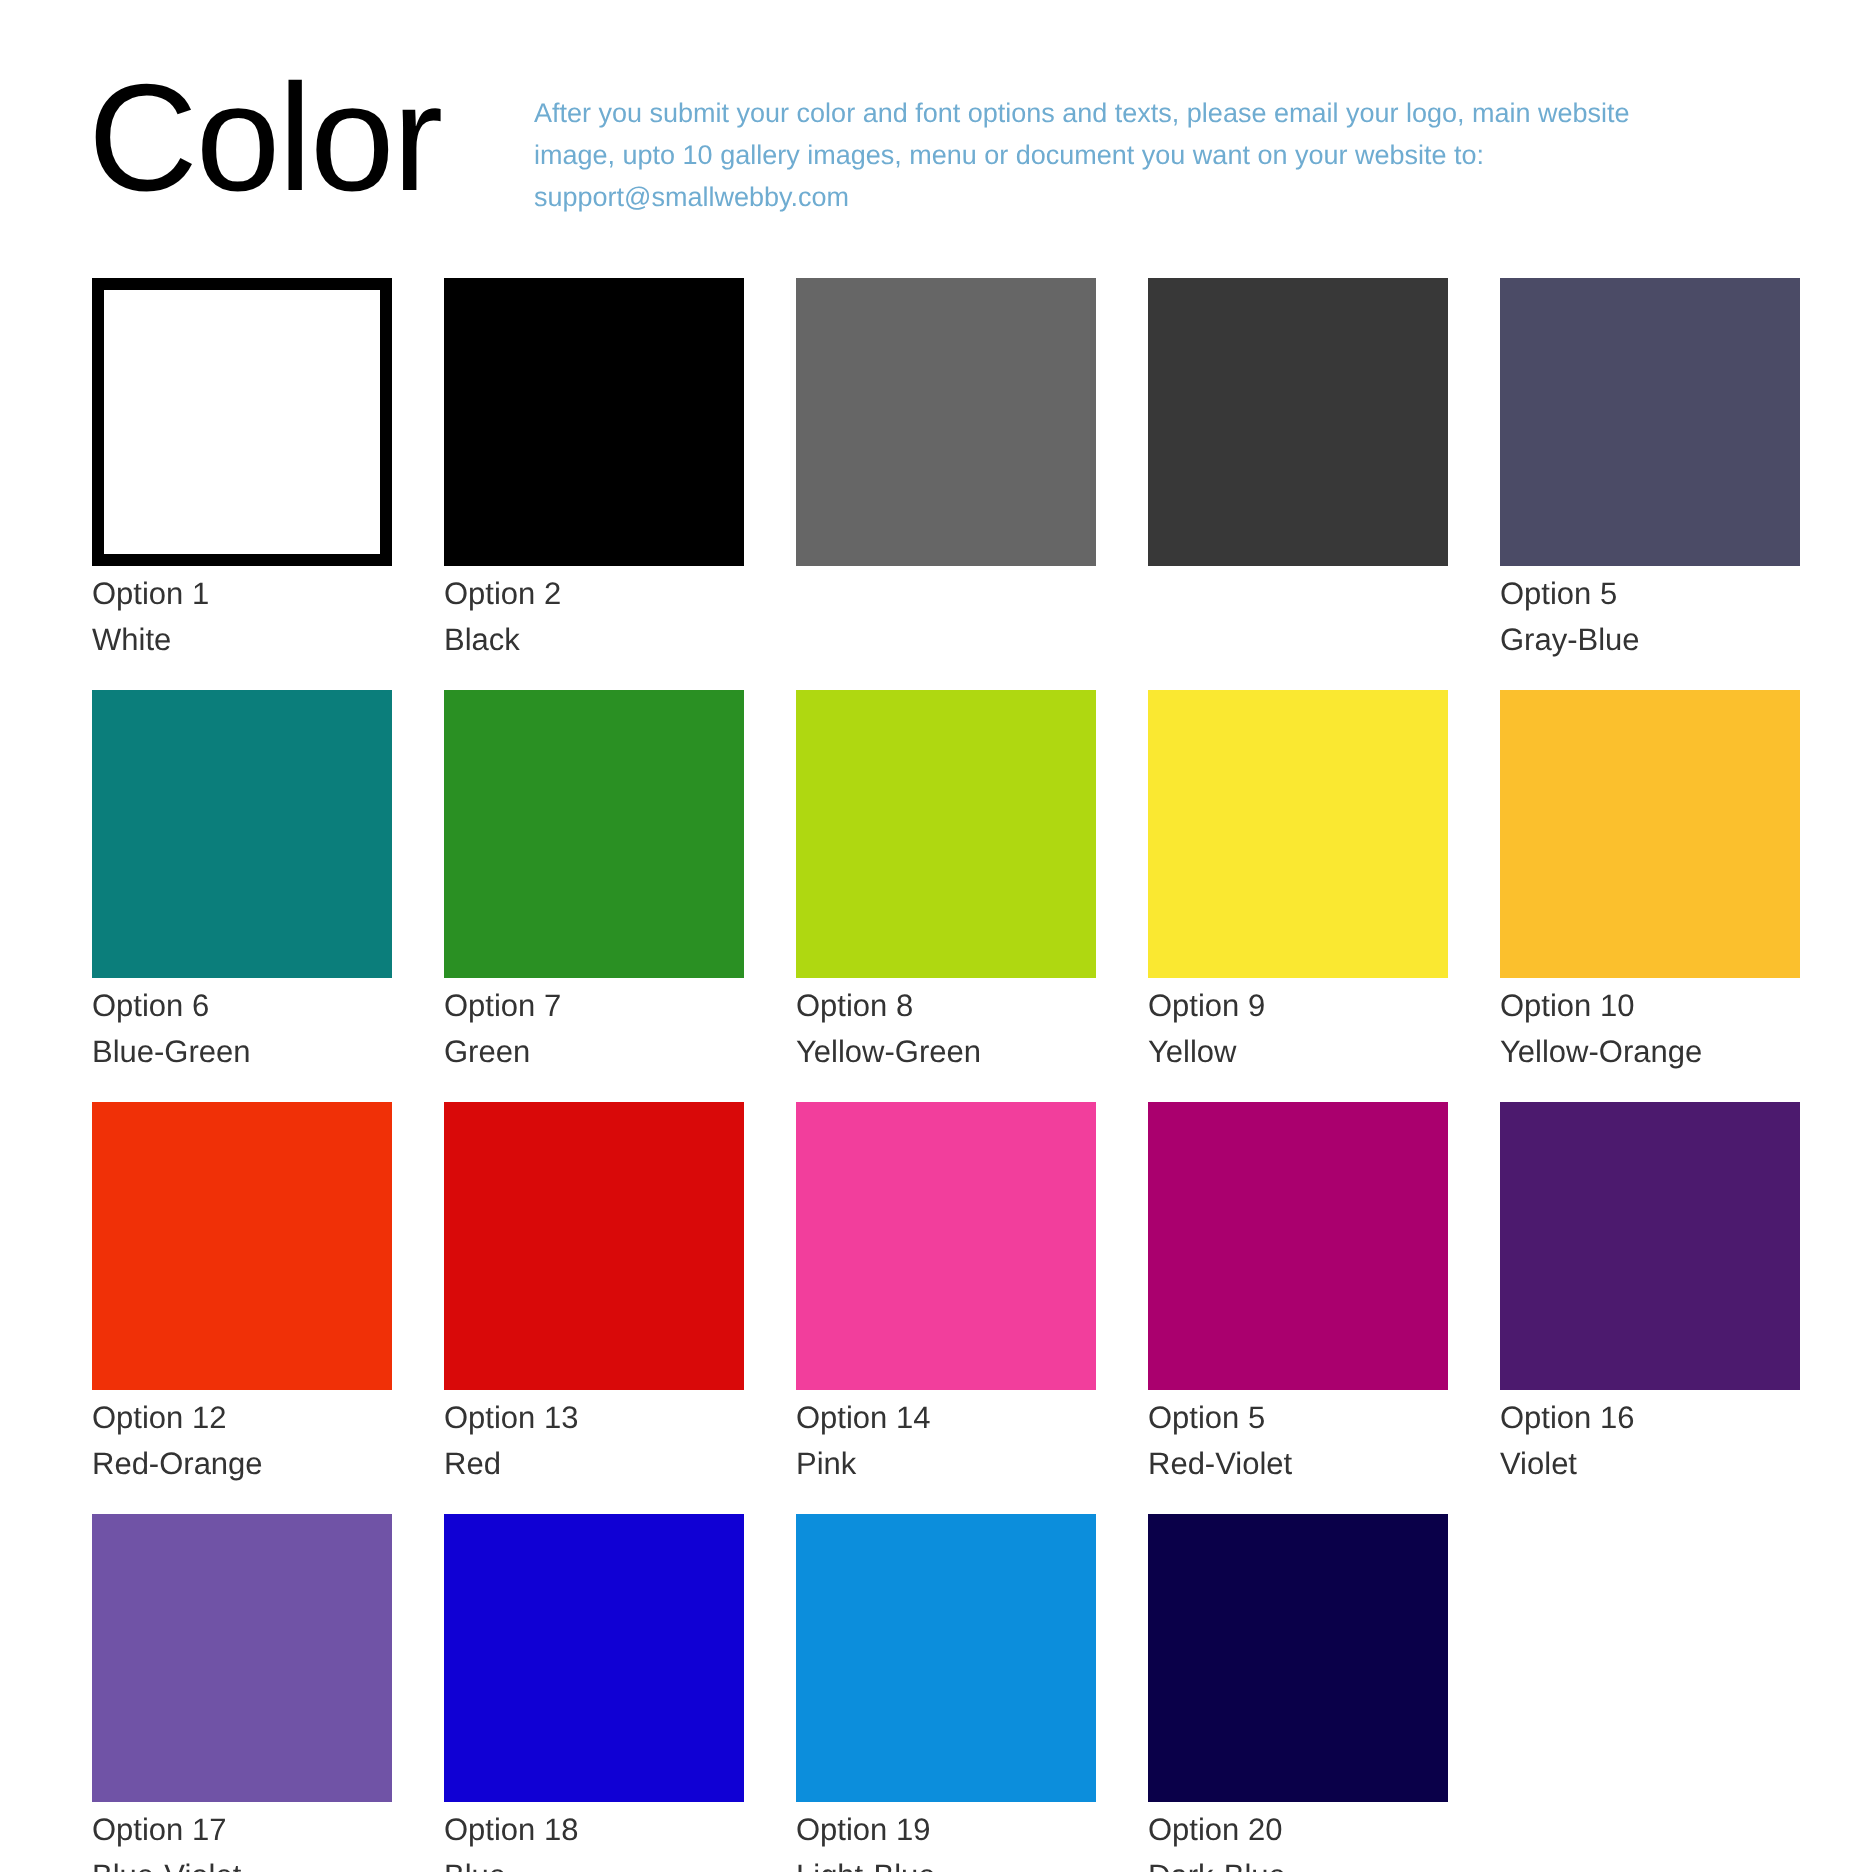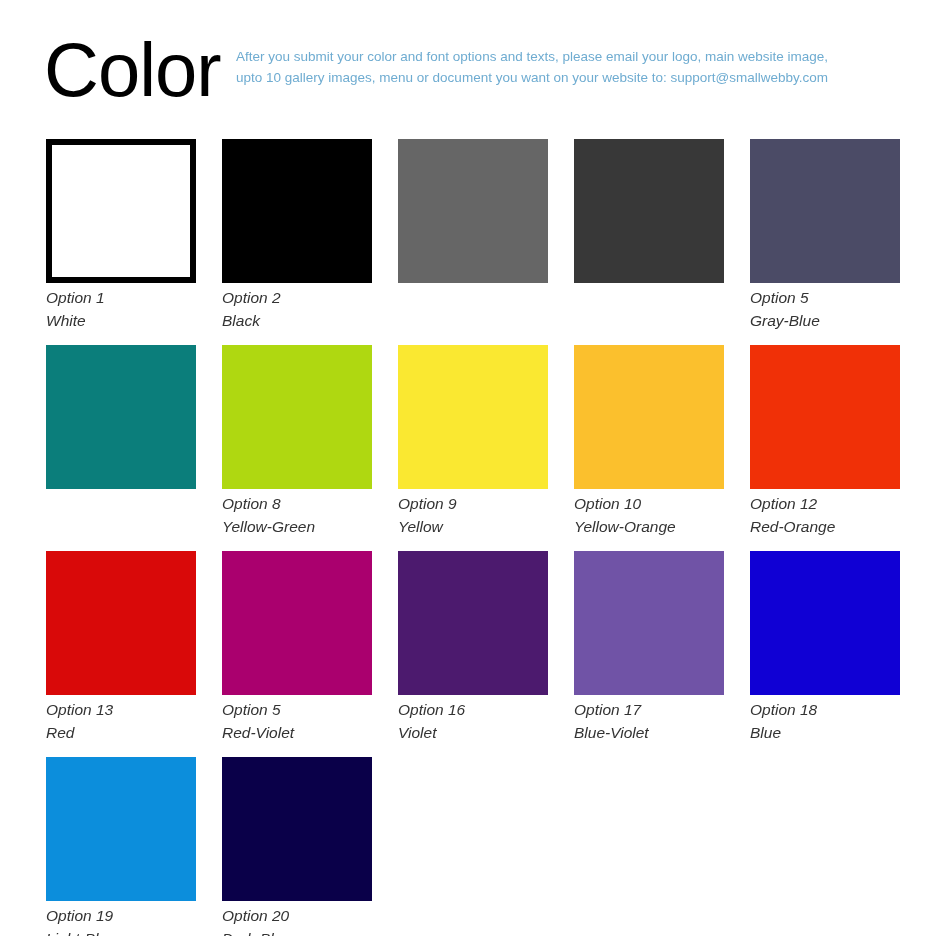--- a/index.html
+++ b/index.html
@@ -40,20 +40,21 @@
     white-space: nowrap;
   }
   .intro {
     flex: 1;
     padding-top: 18px;
     padding-right: 78px;
     font-size: 13.5px;
     line-height: 21px;
     color: #6FACD1;
     font-weight: 400;
+    margin-left: 31px;
   }
 
   
   .grid {
     position: absolute;
     left: 46px;
     top: 139px;
     width: 856px;
     display: grid;
     grid-template-columns: repeat(5, 150px);
@@ -77,21 +78,20 @@
     padding-top: 3px;
     font-size: 15.5px;
     line-height: 23px;
     color: #333333;
     font-weight: 400;
   }
   .caption .opt,
   .caption .nm {
     display: block;
     white-space: nowrap;
-    font-style: italic;
   }
 </style>
 </head>
 <body>
 
 <div class="page">
 
   <div class="header">
     <div class="title">Color</div>
     <div class="intro">After you submit your color and font options and texts, please email your logo, main website image, upto 10 gallery images, menu or document you want on your website to: support@smallwebby.com</div>
@@ -120,20 +120,31 @@
       </div>
       <div class="cell">
         <div class="swatch" style="background: rgb(75, 75, 102);"></div>
         <div class="caption">
           <span class="opt">Option 5</span>
           <span class="nm">Gray-Blue</span>
         </div>
       </div>
       <div class="cell">
         <div class="swatch" style="background: rgb(11, 126, 123);"></div>
+        <div class="caption">
+          <span class="opt">Option 6</span>
+          <span class="nm">Blue-Green</span>
+        </div>
+      </div>
+      <div class="cell">
+        <div class="swatch" style="background: rgb(42, 144, 35);"></div>
+        <div class="caption">
+          <span class="opt">Option 7</span>
+          <span class="nm">Green</span>
+        </div>
       </div>
       <div class="cell">
         <div class="swatch" style="background: rgb(175, 216, 17);"></div>
         <div class="caption">
           <span class="opt">Option 8</span>
           <span class="nm">Yellow-Green</span>
         </div>
       </div>
       <div class="cell">
         <div class="swatch" style="background: rgb(250, 232, 49);"></div>
@@ -157,20 +168,27 @@
         </div>
       </div>
       <div class="cell">
         <div class="swatch" style="background: rgb(217, 9, 9);"></div>
         <div class="caption">
           <span class="opt">Option 13</span>
           <span class="nm">Red</span>
         </div>
       </div>
       <div class="cell">
+        <div class="swatch" style="background: rgb(242, 62, 156);"></div>
+        <div class="caption">
+          <span class="opt">Option 14</span>
+          <span class="nm">Pink</span>
+        </div>
+      </div>
+      <div class="cell">
         <div class="swatch" style="background: rgb(170, 0, 110);"></div>
         <div class="caption">
           <span class="opt">Option 5</span>
           <span class="nm">Red-Violet</span>
         </div>
       </div>
       <div class="cell">
         <div class="swatch" style="background: rgb(76, 26, 110);"></div>
         <div class="caption">
           <span class="opt">Option 16</span>

